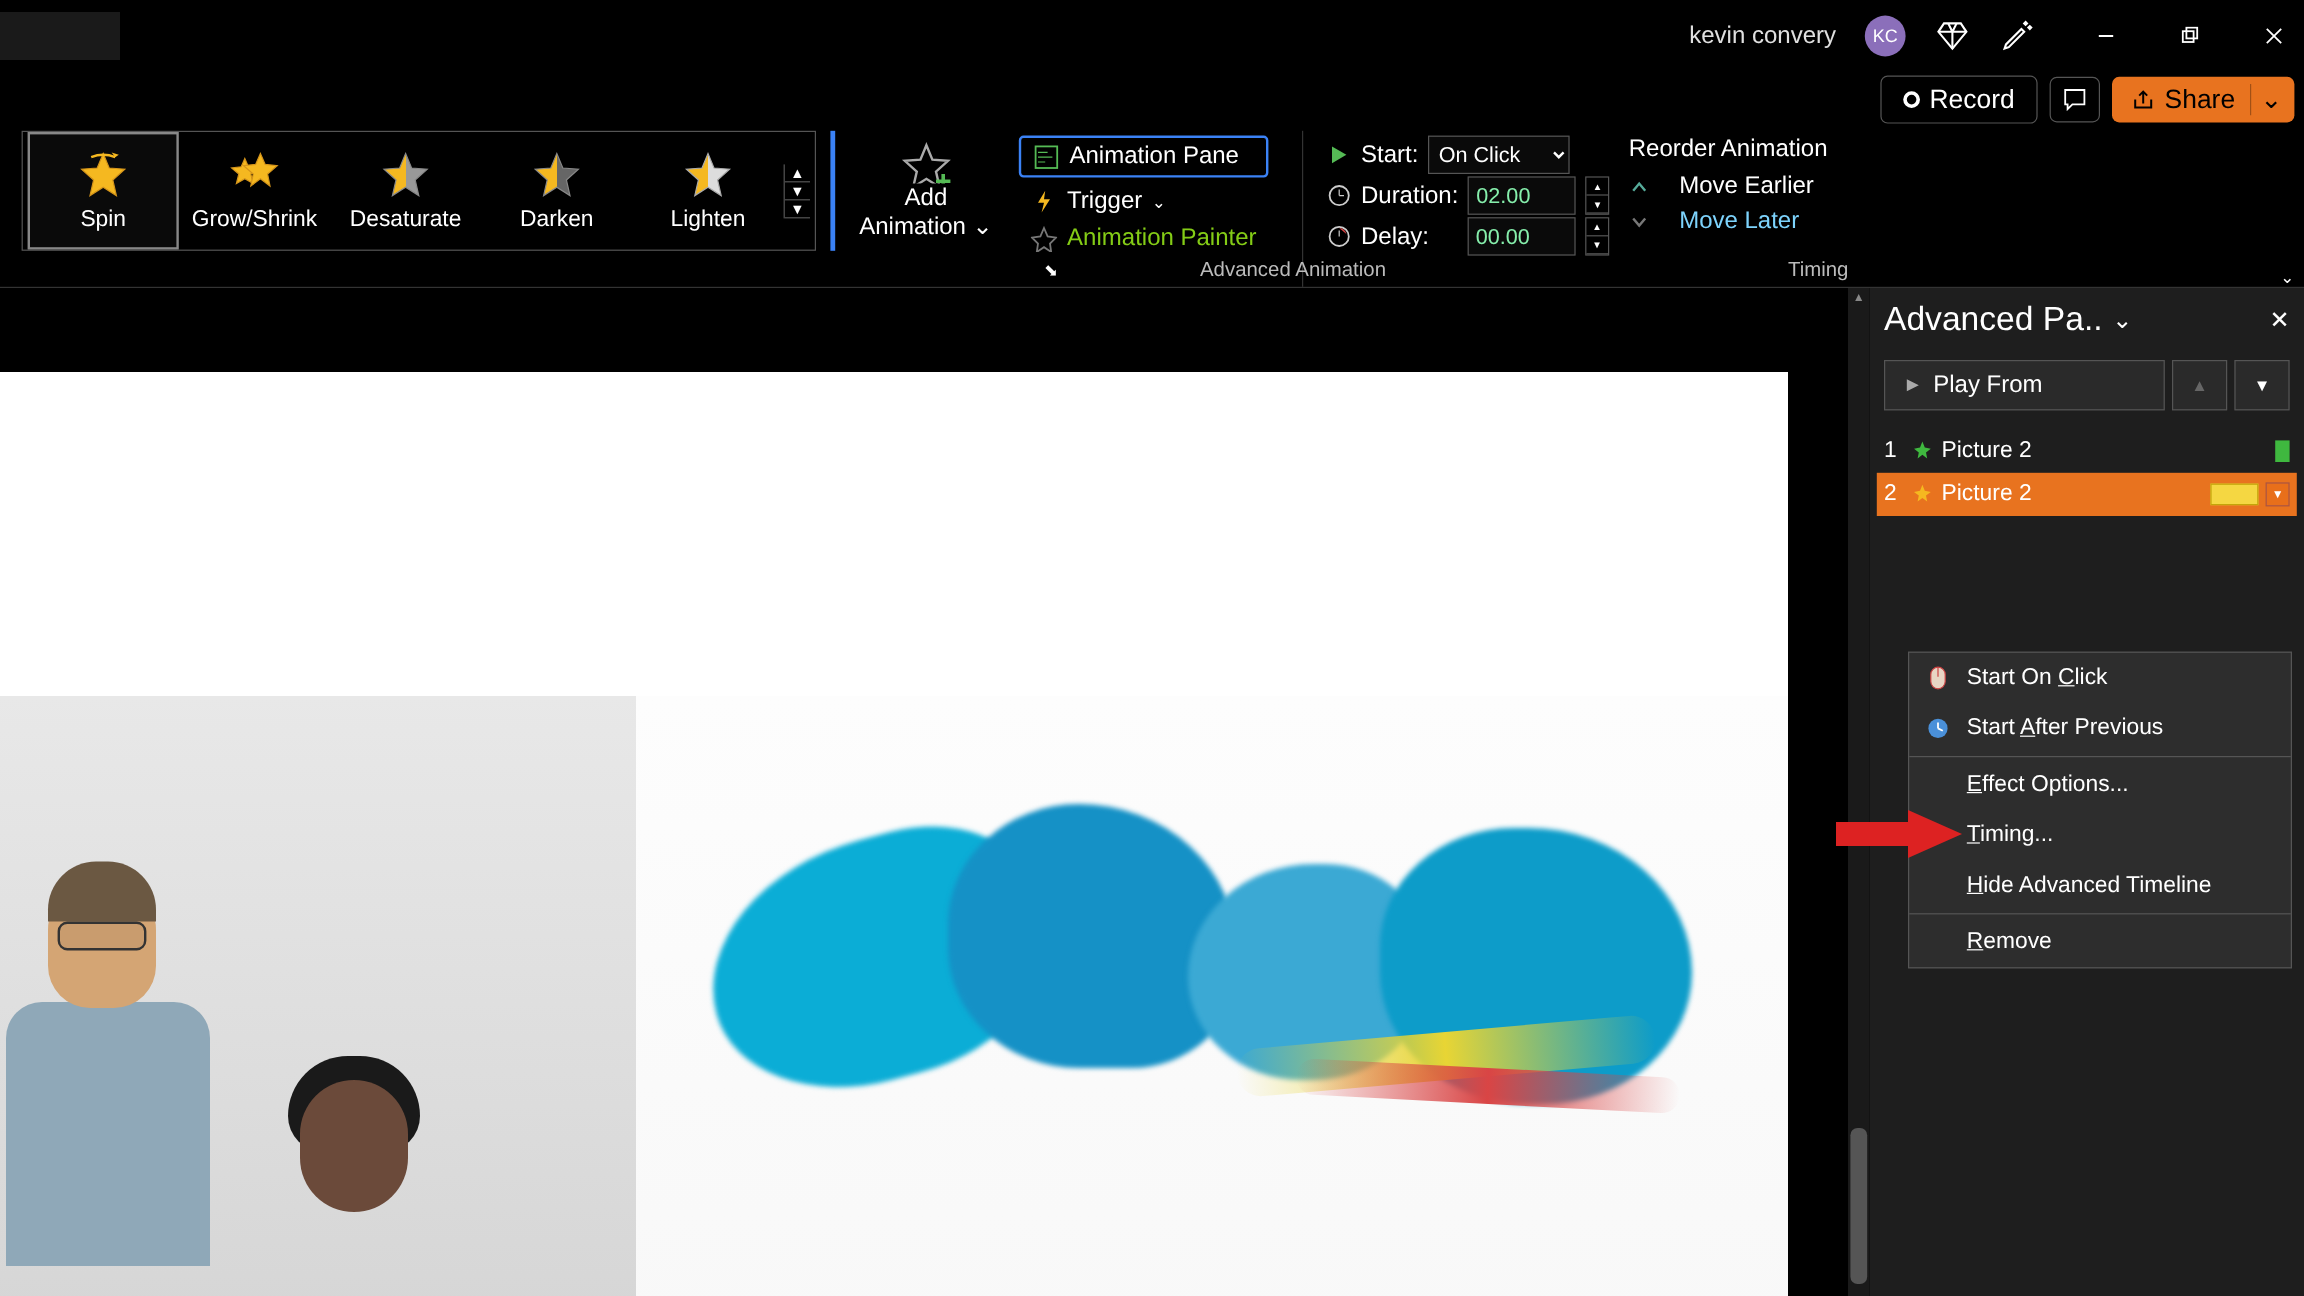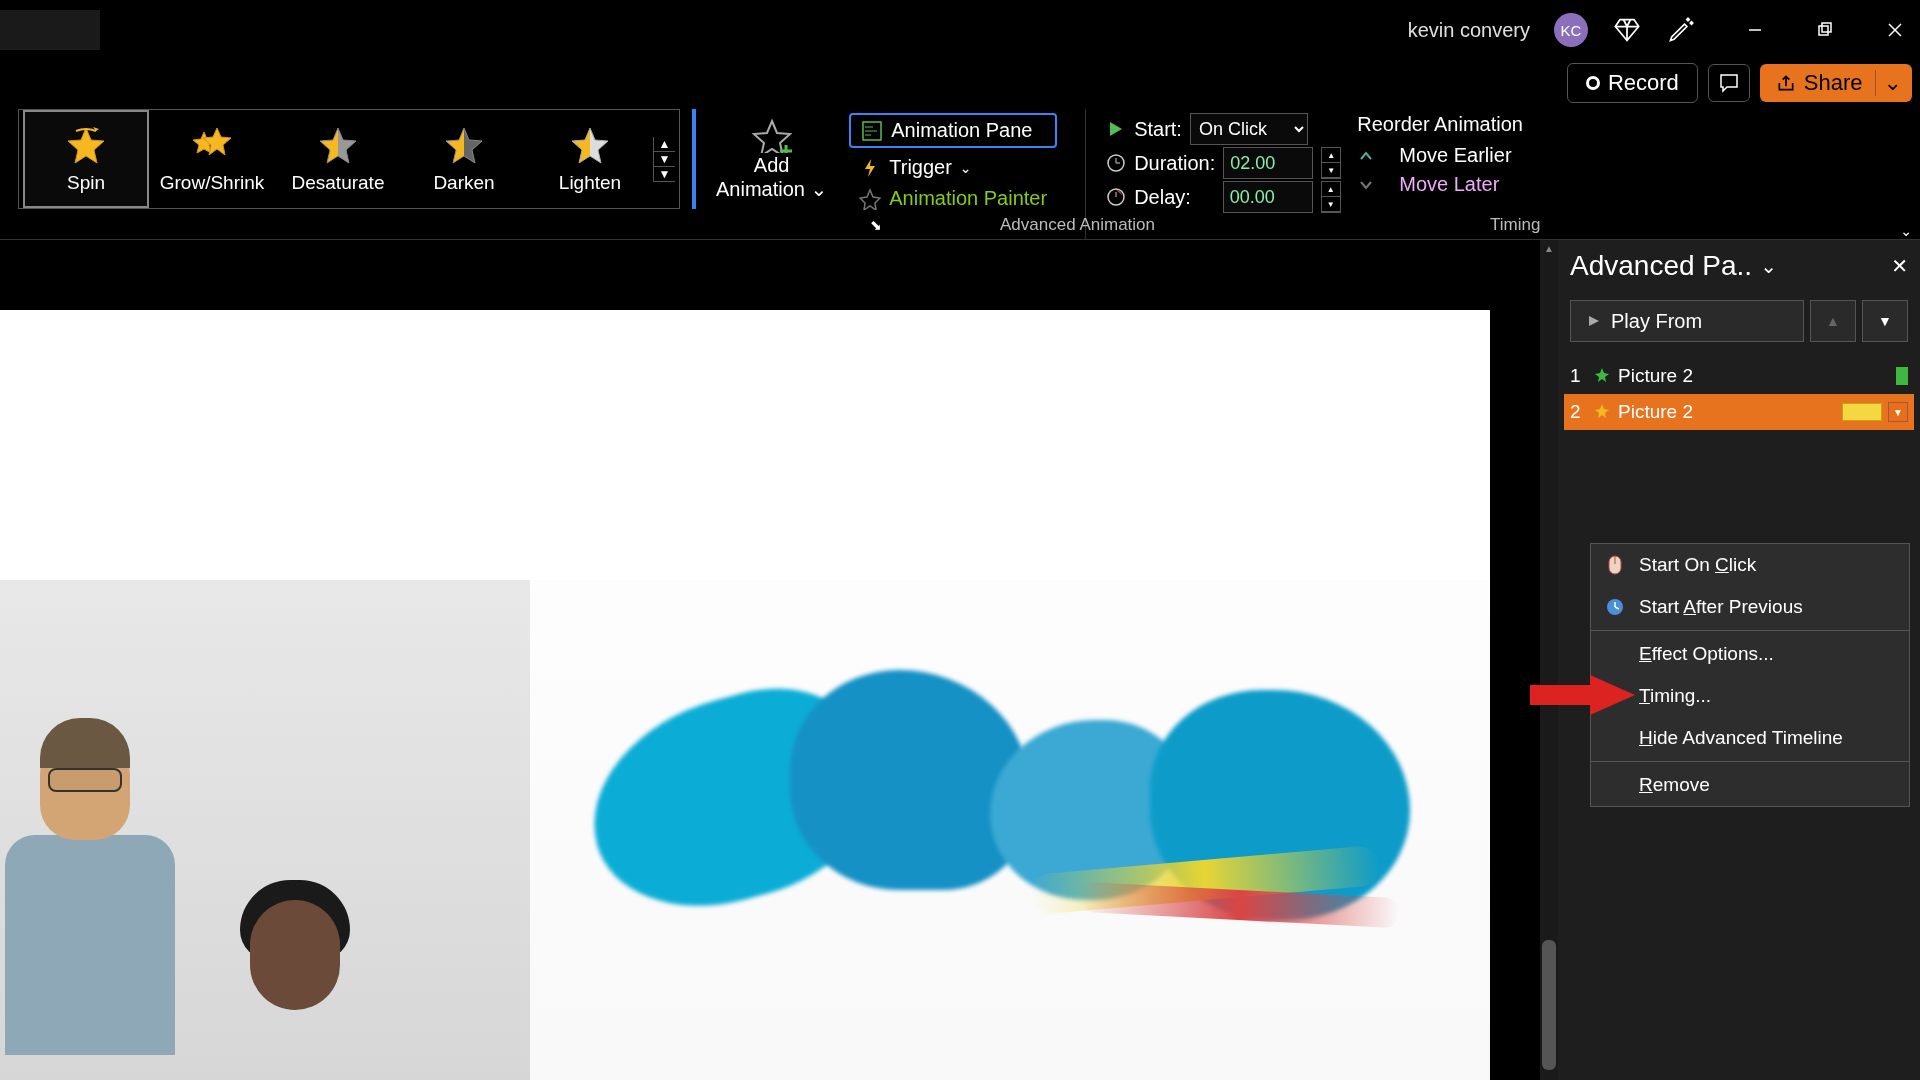--- a/index.html
+++ b/index.html
@@ -38,21 +38,21 @@
 .timing-group { display: flex; flex-direction: column; padding: 4px 8px; gap: 2px; }
 .timing-row { display: flex; align-items: center; gap: 8px; font-size: 20px; }
 .timing-input { width: 90px; height: 32px; background: #0a0a0a; border: 1px solid #555; color: #86efac; padding: 0 6px; font-size: 18px; }
 .spinner-btns { display: flex; flex-direction: column; border: 1px solid #555; }
 .spinner-btns div { width: 18px; height: 15px; display: flex; align-items: center; justify-content: center; font-size: 8px; cursor: pointer; border-bottom: 1px solid #555; }
 .start-select { width: 118px; height: 32px; background: #0a0a0a; border: 1px solid #555; color: #fff; font-size: 18px; padding: 0 4px; }
 
 .reorder-group { display: flex; flex-direction: column; padding: 4px 8px; gap: 2px; }
 .reorder-label { font-size: 20px; margin-bottom: 4px; }
 .reorder-btn { display: flex; align-items: center; gap: 24px; font-size: 20px; cursor: pointer; padding: 2px 0; }
-.reorder-btn.disabled { color: #f0abfc; }
+.reorder-btn.disabled { color: #7dd3fc; }
 
 .group-label { position: absolute; bottom: 4px; font-size: 17px; color: #bbb; }
 
 .ribbon-expand { position: absolute; right: 8px; bottom: 0; font-size: 14px; cursor: pointer; }
 .dialog-launcher { position: absolute; bottom: 6px; font-size: 14px; cursor: pointer; }
 
 .workspace { display: flex; height: 880px; }
 .slide-area { flex: 1; background: #000; position: relative; overflow: hidden; }
 .slide { position: absolute; left: 0; top: 70px; width: 1490px; height: 810px; background: #fff; }
 .slide-img-left { position: absolute; left: 0; top: 270px; width: 530px; height: 540px; background: linear-gradient(180deg, #e8e8e8 0%, #d5d5d5 100%); overflow: hidden; }

